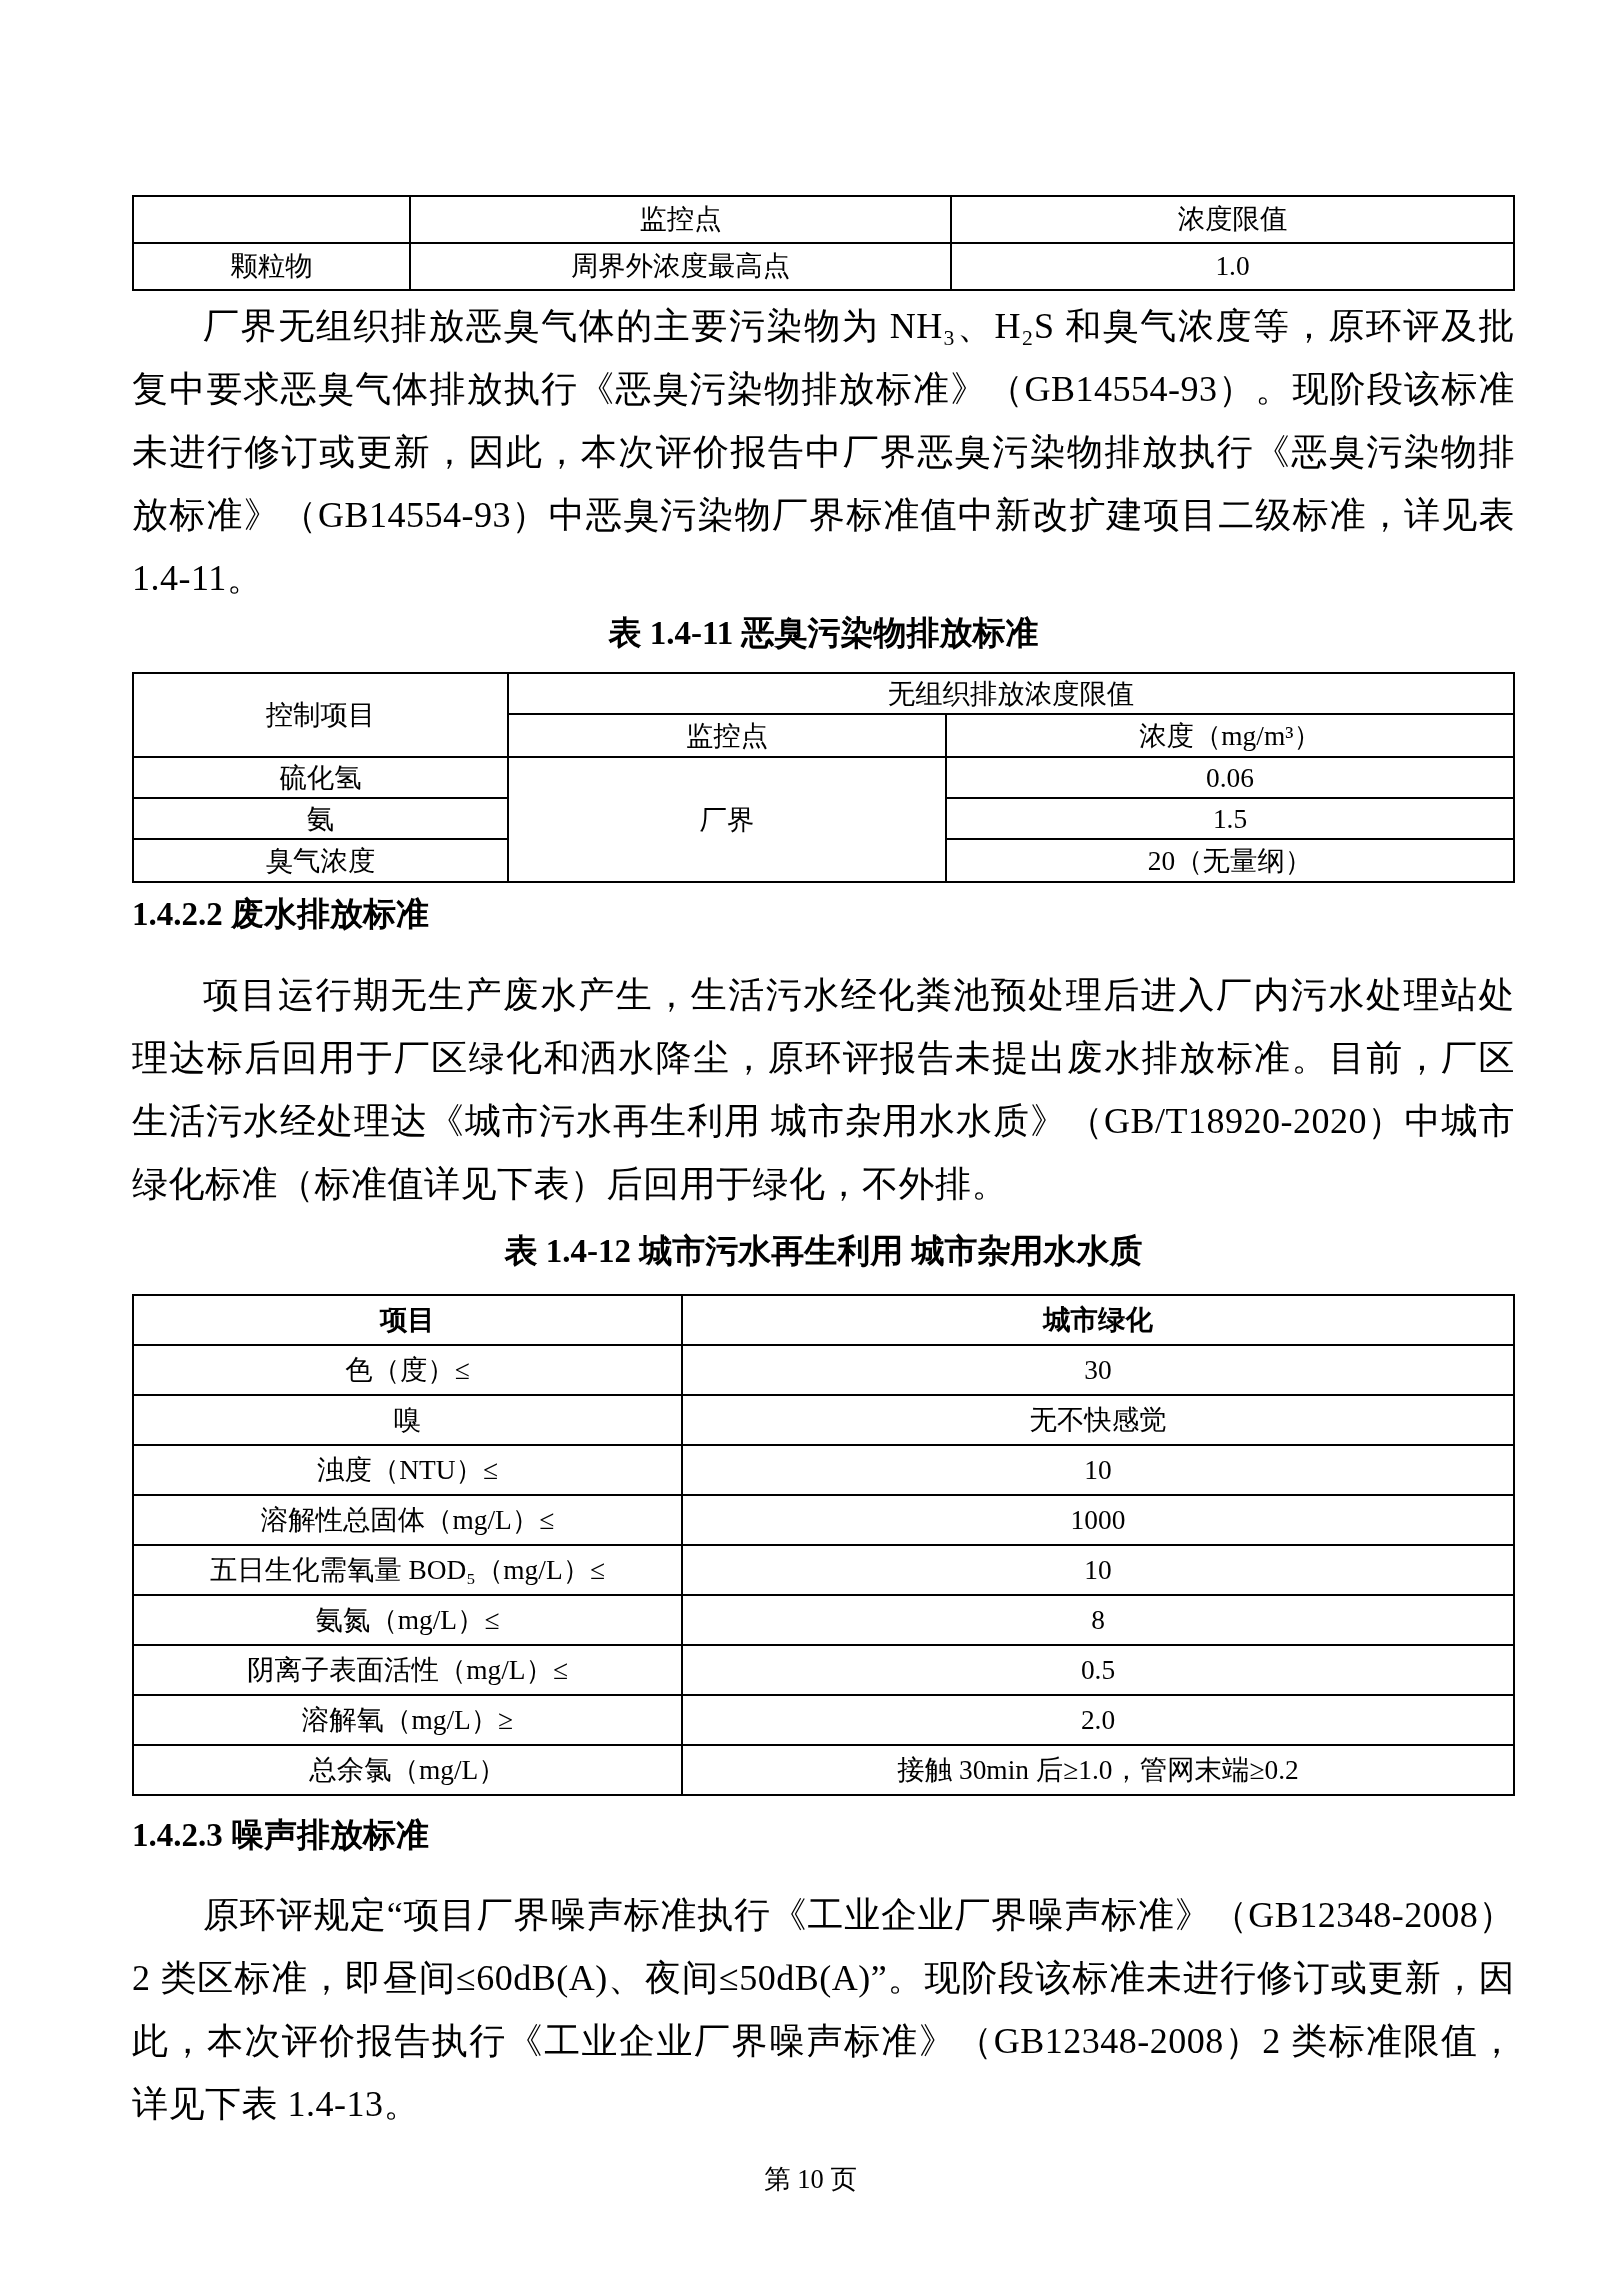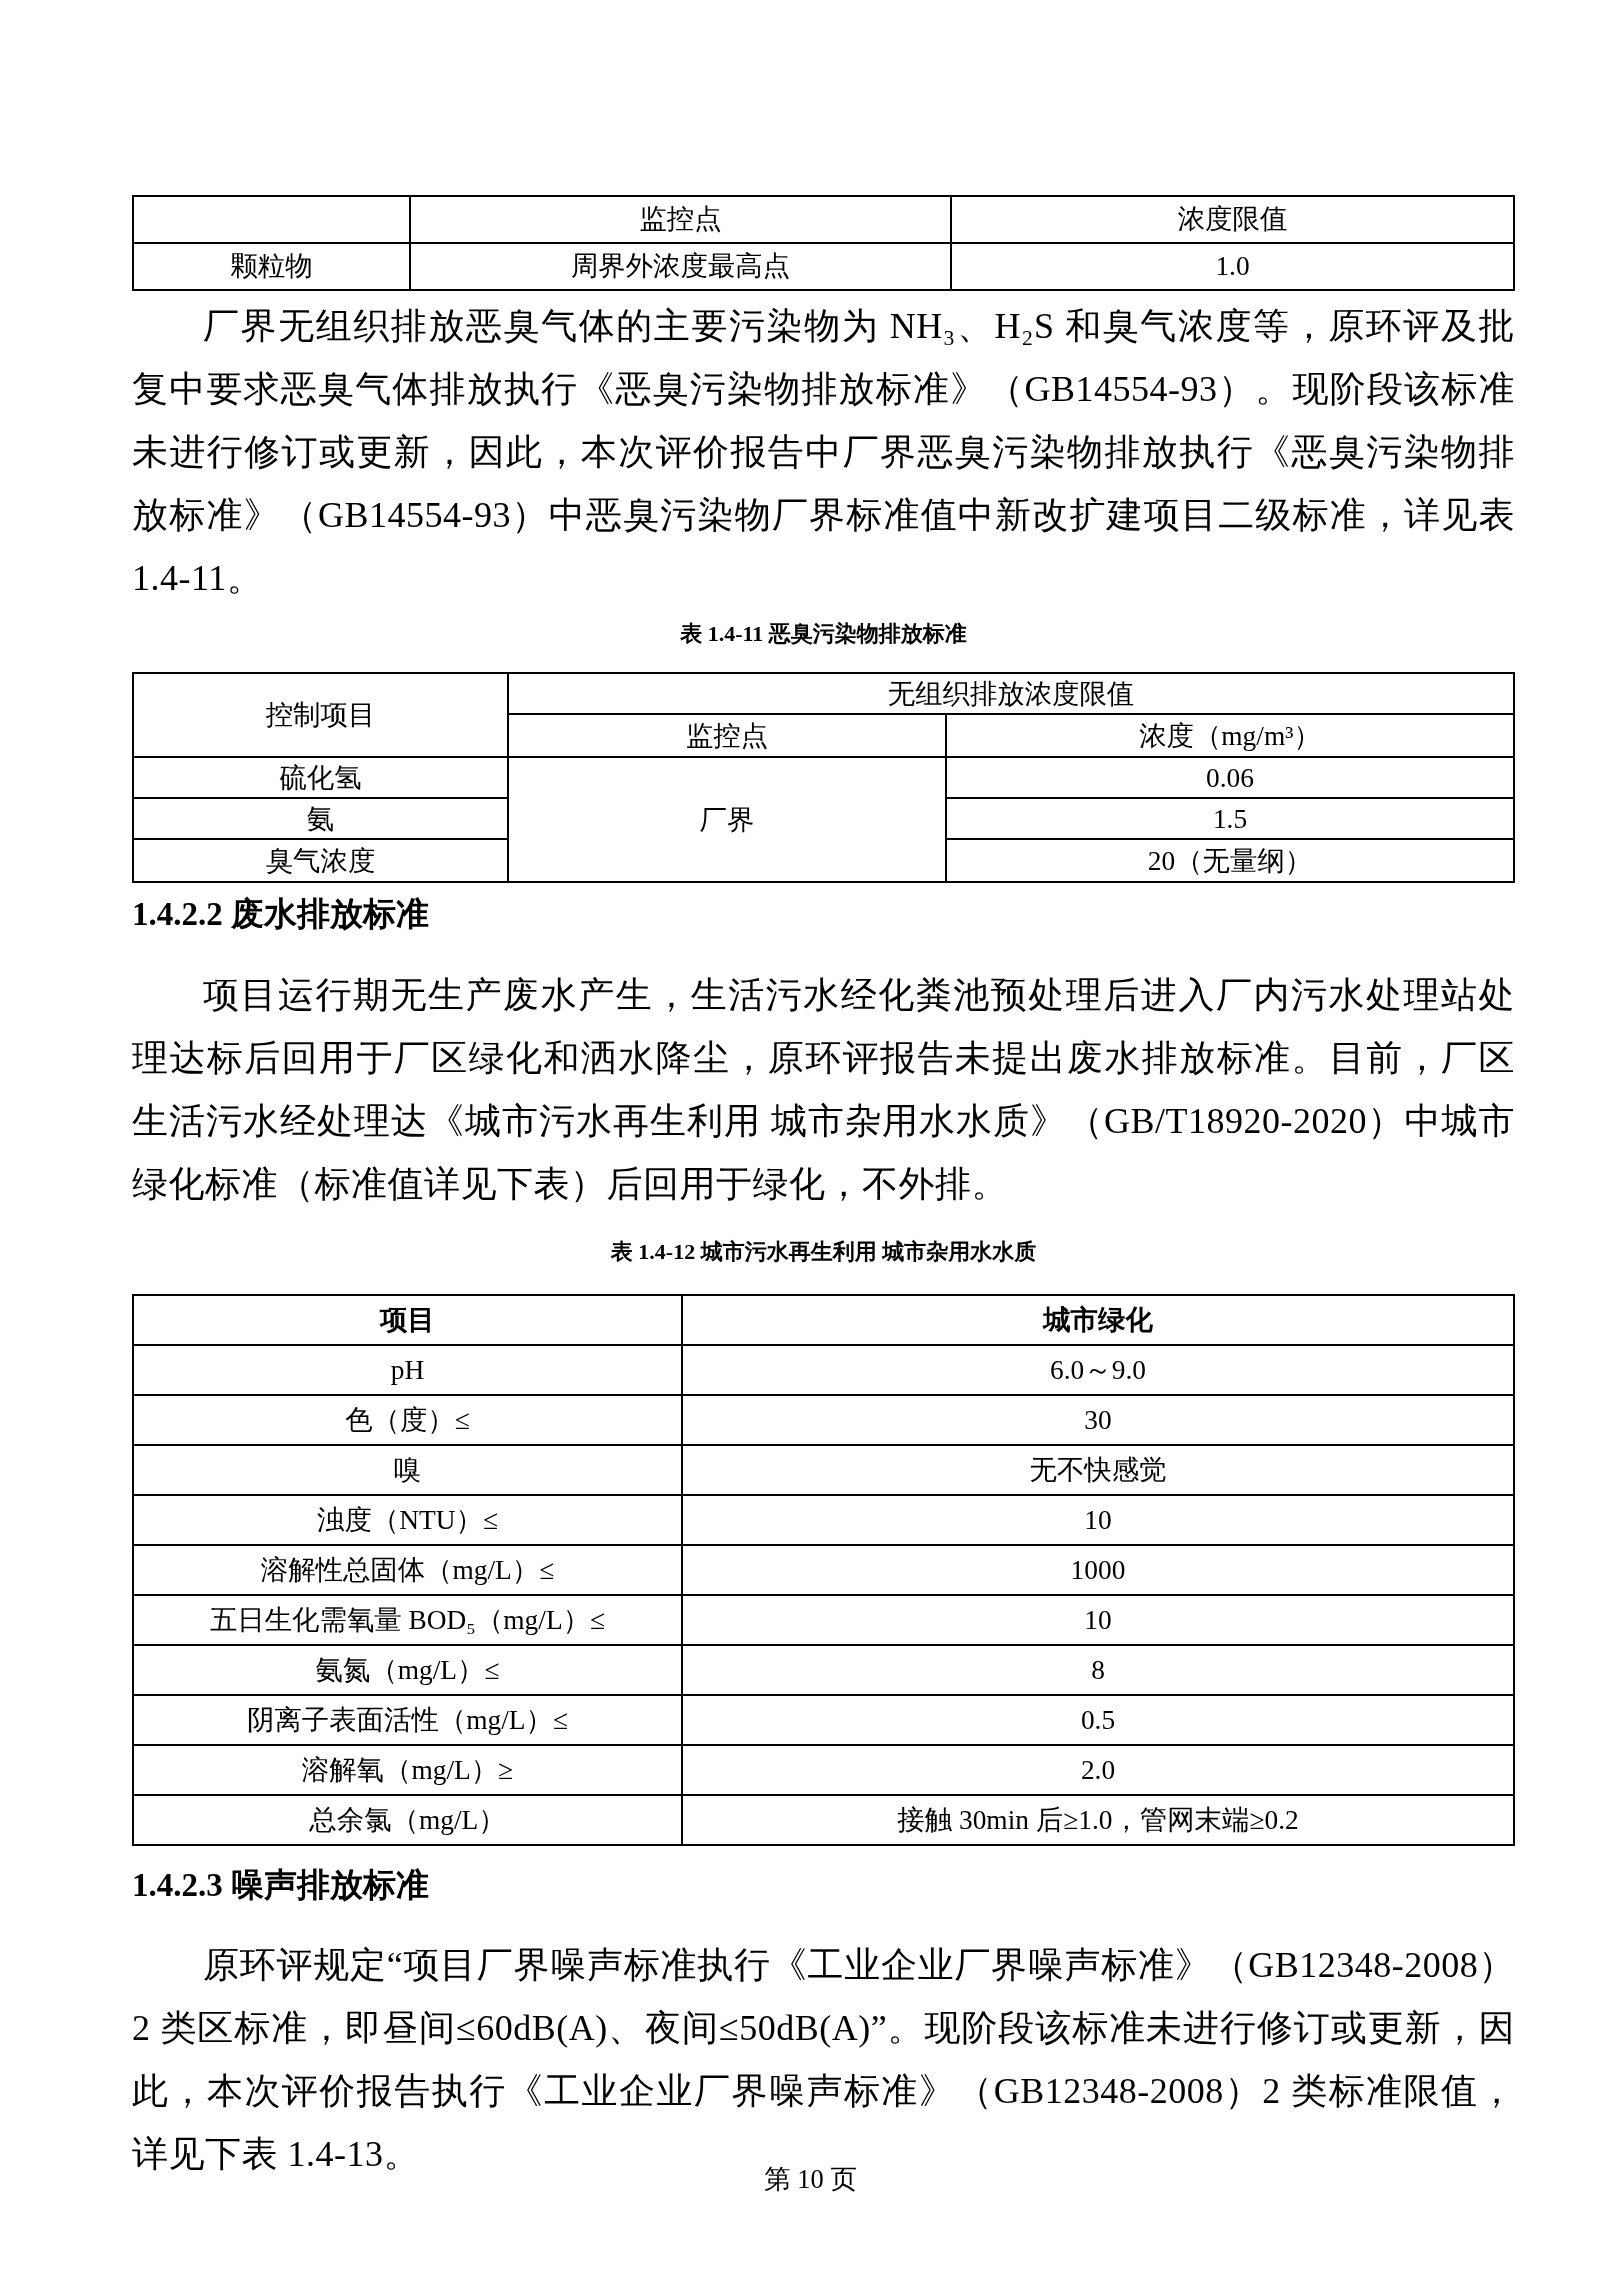--- a/index.html
+++ b/index.html
@@ -50,21 +50,21 @@
   p.body {
     font-size: 36px;
     line-height: 63px;
     text-align: justify;
     text-indent: 71px;
     margin: 0;
     letter-spacing: 0.5px;
   }
   .caption {
     font-weight: bold;
-    font-size: 22px;
+    font-size: 33px;
     text-align: center;
     height: 43px;
     line-height: 43px;
   }
   .heading {
     font-weight: bold;
     font-size: 33px;
     height: 43px;
     line-height: 43px;
     margin: 0;
@@ -155,24 +155,20 @@
       <colgroup>
           <col style="width:549px">
           <col>
         </colgroup>
       <tbody>
         <tr>
           <td class="head">项目</td>
           <td class="head">城市绿化</td>
         </tr>
         <tr>
-          <td>pH</td>
-          <td>6.0～9.0</td>
-        </tr>
-        <tr>
           <td>色（度）≤</td>
           <td>30</td>
         </tr>
         <tr>
           <td>嗅</td>
           <td>无不快感觉</td>
         </tr>
         <tr>
           <td>浊度（NTU）≤</td>
           <td>10</td>

